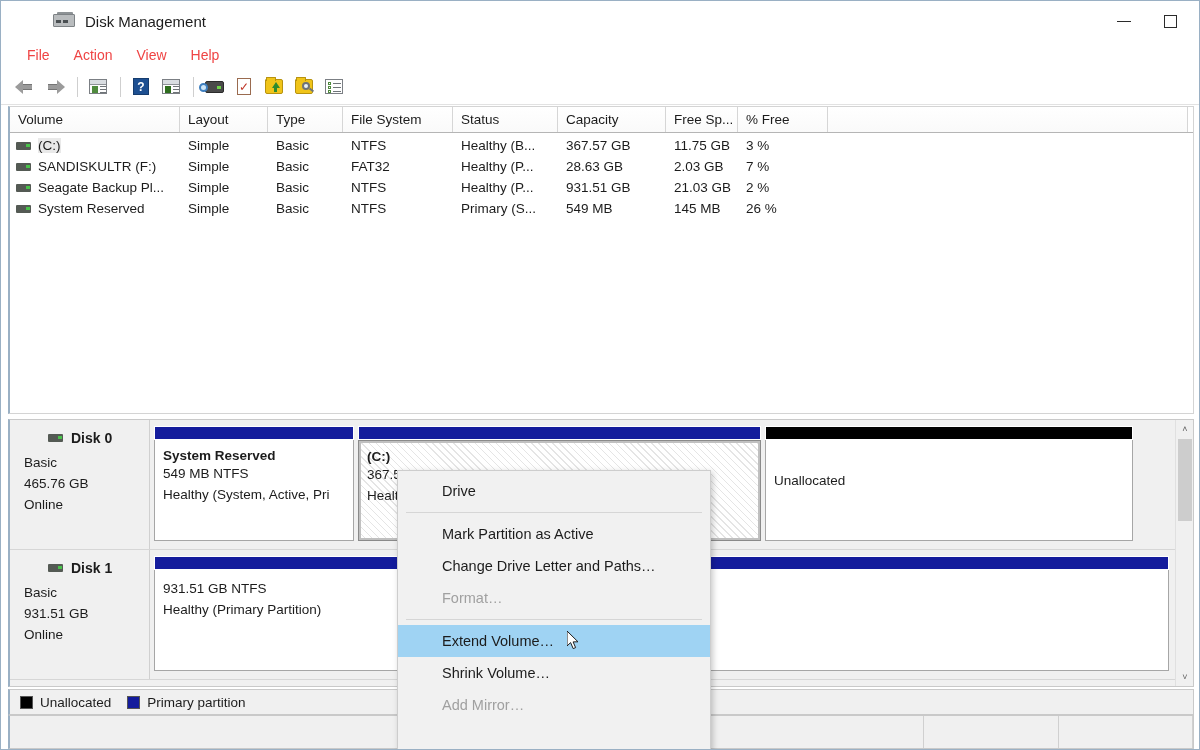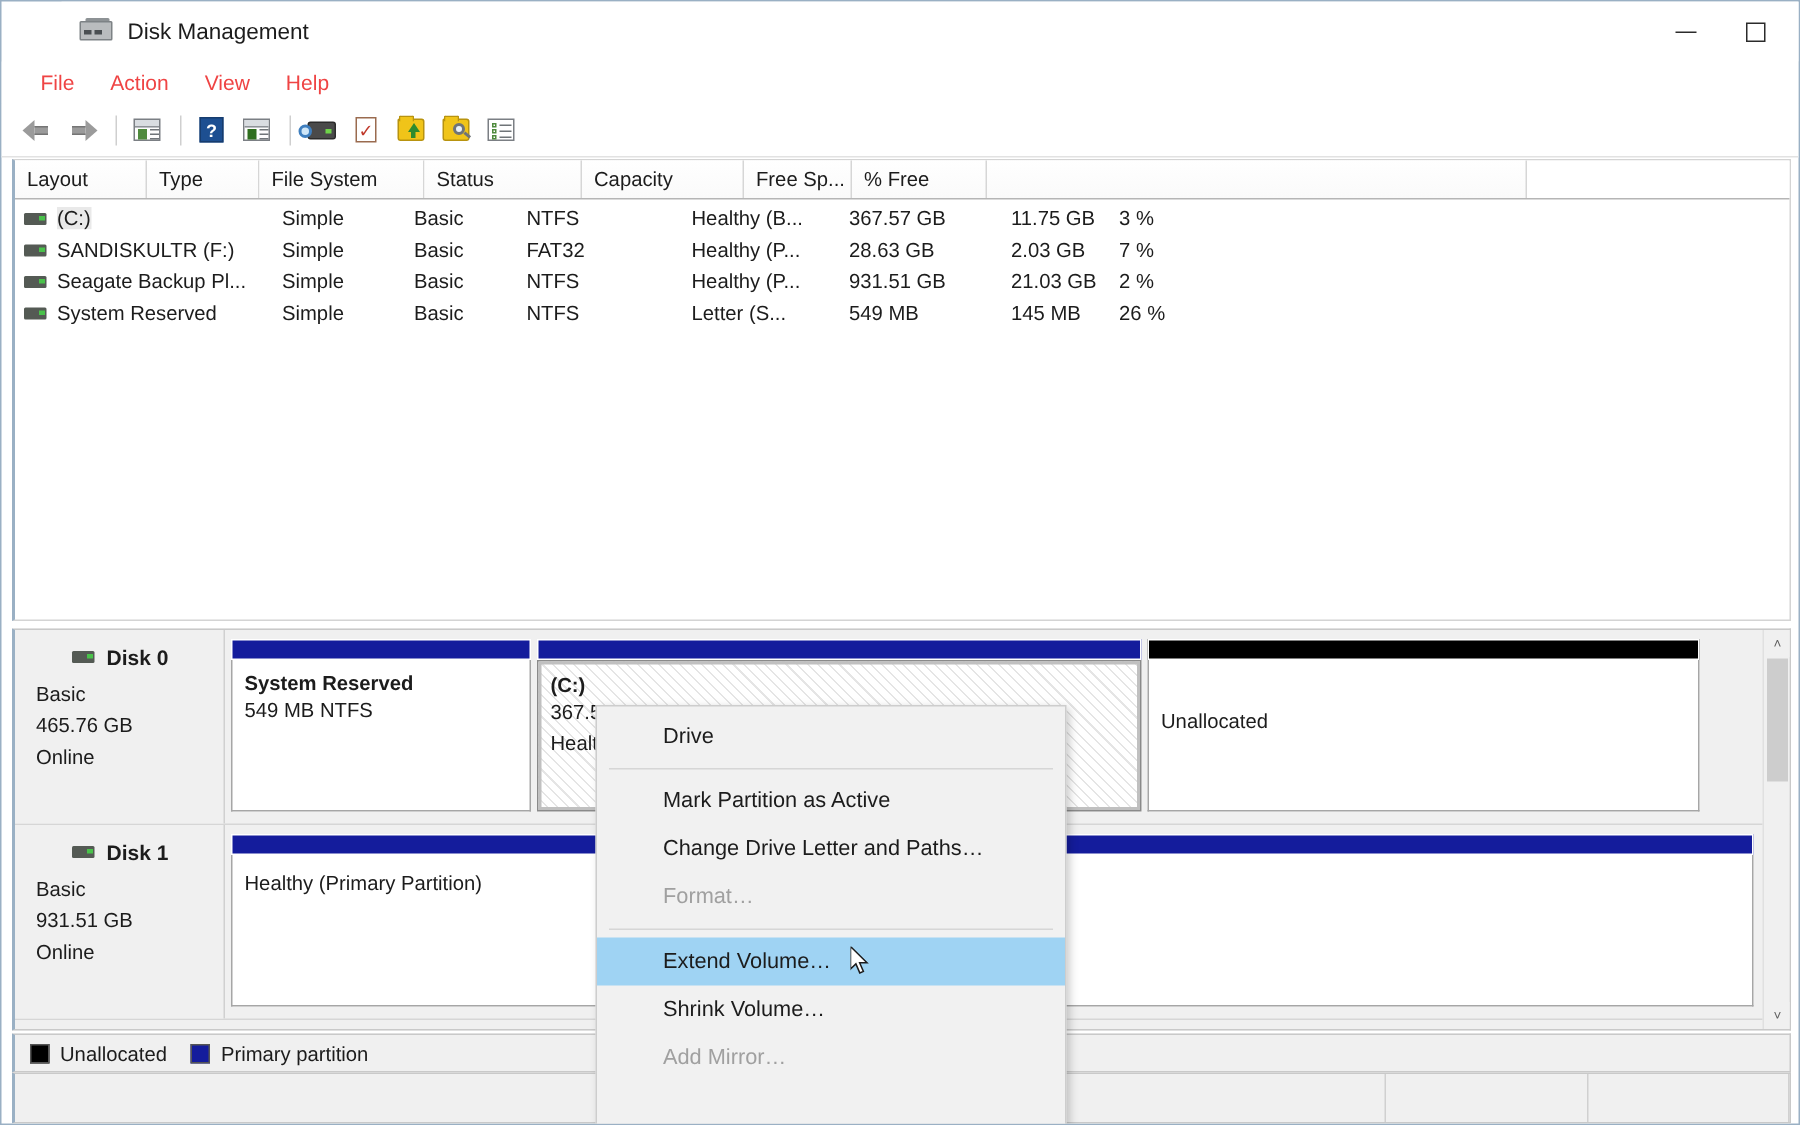--- a/index.html
+++ b/index.html
@@ -398,20 +398,21 @@
           <div class="c"></div>
           <div class="c2"></div>
           <div class="c3"></div>
           <div class="l"></div>
         </div>
     </div>
   </div>
 
   <div class="vol-panel">
     <div class="vol-header">
+      <div class="vh" style="width:170px">Volume</div>
       <div class="vh" style="width:88px">Layout</div>
       <div class="vh" style="width:75px">Type</div>
       <div class="vh" style="width:110px">File System</div>
       <div class="vh" style="width:105px">Status</div>
       <div class="vh" style="width:108px">Capacity</div>
       <div class="vh" style="width:72px">Free Sp...</div>
       <div class="vh" style="width:90px">% Free</div>
       <div class="vh" style="width:360px"></div>
     </div>
     <div class="vol-rows">
@@ -459,21 +460,21 @@
       </div>
 
       <div class="vrow">
         <div class="vcell first" style="width:170px">
           <span class="vol-icon"></span>
           <span class="label">System Reserved</span>
         </div>
         <div class="vcell" style="width:88px">Simple</div>
         <div class="vcell" style="width:75px">Basic</div>
         <div class="vcell" style="width:110px">NTFS</div>
-        <div class="vcell" style="width:105px">Letter (S...</div>
+        <div class="vcell" style="width:105px">Primary (S...</div>
         <div class="vcell" style="width:108px">549 MB</div>
         <div class="vcell" style="width:72px">145 MB</div>
         <div class="vcell" style="width:90px">26 %</div>
       </div>
 
     </div>
   </div>
 
   <div class="graph-pane">
 
@@ -487,20 +488,21 @@
         <div class="disk-line">465.76 GB</div>
         <div class="disk-line">Online</div>
       </div>
       <div class="parts">
 
         <div class="part" style="width:200px">
           <div class="bar primary"></div>
           <div class="body">
             <div class="l1">System Reserved</div>
             <div class="l2">549 MB NTFS</div>
+            <div class="l3">Healthy (System, Active, Pri</div>
           </div>
         </div>
 
         <div class="part selected" style="width:403px">
           <div class="bar primary"></div>
           <div class="body">
             <div class="l1">(C:)</div>
             <div class="l2">367.57</div>
             <div class="l3">Health</div>
           </div>
@@ -523,20 +525,21 @@
           <span>Disk 1</span>
         </div>
         <div class="disk-line">Basic</div>
         <div class="disk-line">931.51 GB</div>
         <div class="disk-line">Online</div>
       </div>
       <div class="parts">
         <div class="part" style="width:1015px">
           <div class="bar primary"></div>
           <div class="body">
+            <div class="l2">931.51 GB NTFS</div>
             <div class="l3">Healthy (Primary Partition)</div>
           </div>
         </div>
       </div>
     </div>
 
     <div class="gscroll">
       <div class="btn">˄</div>
       <div class="thumb"></div>
       <div class="btn down">˅</div>

